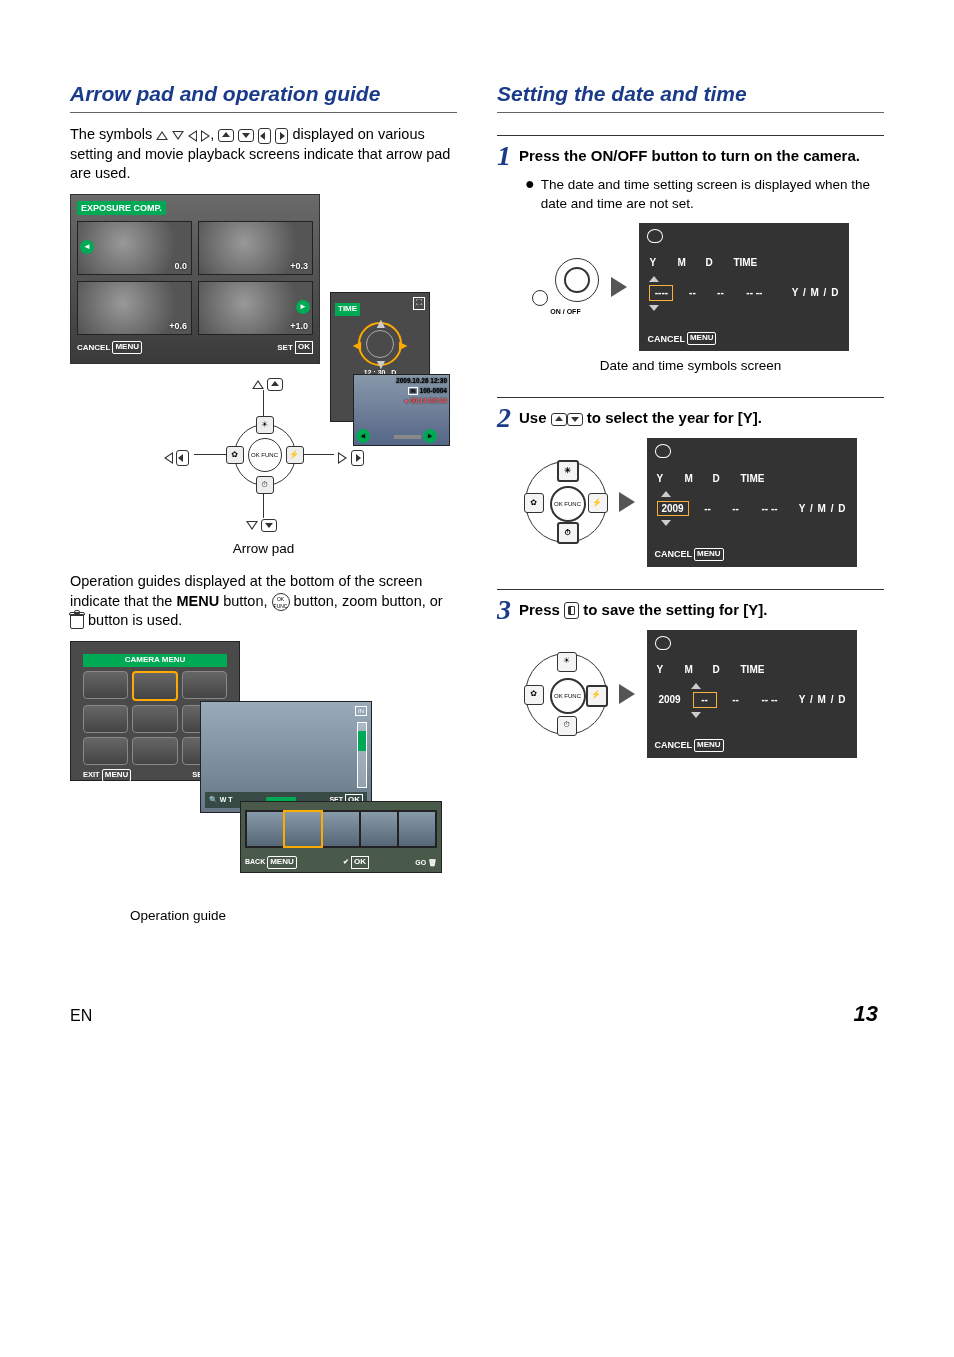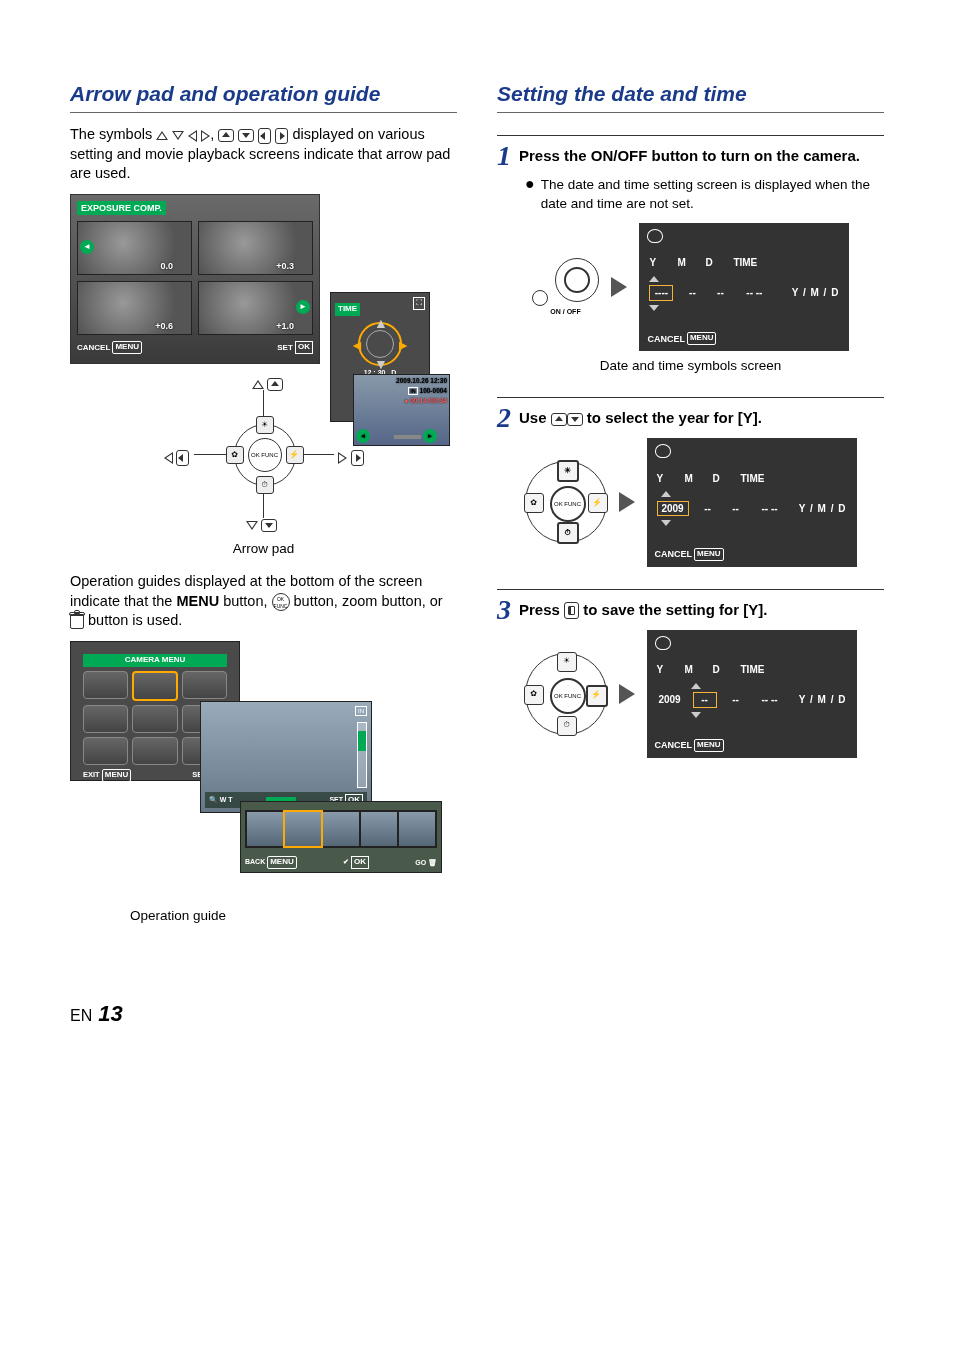--- a/index.html
+++ b/index.html
@@ -151,31 +151,31 @@
   .icon-trash::before{content:"";position:absolute;left:-2px;top:-3px;width:14px;height:2px;border:1px solid #333;border-radius:2px;}
   .icon-trash::after{content:"";position:absolute;left:3px;top:-5px;width:4px;height:2px;border:1px solid #333;border-radius:2px 2px 0 0;}
   .icon-right-key{
     display:inline-block;width:13px;height:15px;border:1.5px solid #333;border-radius:3px;vertical-align:middle;position:relative;
   }
   .icon-right-key::after{content:"";position:absolute;left:3px;top:3px;width:5px;height:7px;border:1px solid #333;border-radius:1px;background:linear-gradient(90deg,#333 40%,transparent 40%);} 
   .menu-box{display:inline-block;padding:0 2px;border:1px solid #fff;font-size:8px;font-weight:bold;border-radius:2px;vertical-align:middle;}
   .ok-box{display:inline-block;padding:0 2px;border:1px solid #fff;font-size:8px;font-weight:bold;vertical-align:middle;}
   .arrow-thick{display:inline-block;width:0;height:0;border-top:10px solid transparent;border-bottom:10px solid transparent;border-left:16px solid #555;vertical-align:middle;}
 
-  .footer { margin-top:60px; display:flex; justify-content:flex-start; align-items:baseline; gap:6px; padding-right:6px;}
+  .footer { margin-top:60px; display:flex; justify-content:space-between; align-items:baseline; gap:6px; padding-right:6px;}
   .footer .en { font-size:16px; }
   .footer .pg { font-size:22px; font-weight:bold; font-style:italic; }
 
   
   .left-fig-wrap{position:relative;width:340px;margin-bottom:10px;}
   .exposure-fig{width:250px;height:170px;padding:6px;}
   .exposure-fig .title-bar{background:#0a5; color:#fff;font-weight:bold;font-size:9px;display:inline-block;padding:1px 4px;}
   .exposure-grid{display:grid;grid-template-columns:1fr 1fr;gap:6px;margin-top:6px;}
   .exposure-cell{height:52px;background:radial-gradient(circle at 40% 40%, #999 0%, #555 70%);position:relative;border:1px solid #222;}
-  .exposure-cell .val{position:absolute;bottom:2px;right:18px;font-weight:bold;text-shadow:0 0 2px #000;}
+  .exposure-cell .val{position:absolute;bottom:2px;right:4px;font-weight:bold;text-shadow:0 0 2px #000;}
   .exposure-cell .dot{position:absolute;width:14px;height:14px;border-radius:50%;background:#0a5;color:#fff;font-size:8px;display:flex;align-items:center;justify-content:center;}
   .exposure-foot{display:flex;justify-content:space-between;margin-top:6px;font-weight:bold;font-size:8px;align-items:center;}
   .time-fig{position:absolute;right:-20px;top:98px;width:100px;height:130px;background:#4a4a4a;border:1px solid #222;color:#fff;padding:4px;box-sizing:border-box;}
   .time-fig .title-bar{background:#0a5;color:#fff;font-weight:bold;font-size:8px;display:inline-block;padding:1px 3px;}
   .time-fig .ring{width:40px;height:40px;border:2px solid #fa0;border-radius:50%;margin:6px auto 2px auto;position:relative;}
   .time-fig .ring::before{content:"";position:absolute;inset:6px;border:1px solid #aaa;border-radius:50%;}
   .time-fig .row12{font-size:7px;font-weight:bold;text-align:center;}
   .playback-fig{position:absolute;right:-40px;top:180px;width:95px;height:70px;background:linear-gradient(#89a,#568);border:1px solid #222;}
   .playback-fig .line{position:absolute;font-size:6.5px;font-weight:bold;text-shadow:0 0 2px #000;}
 

